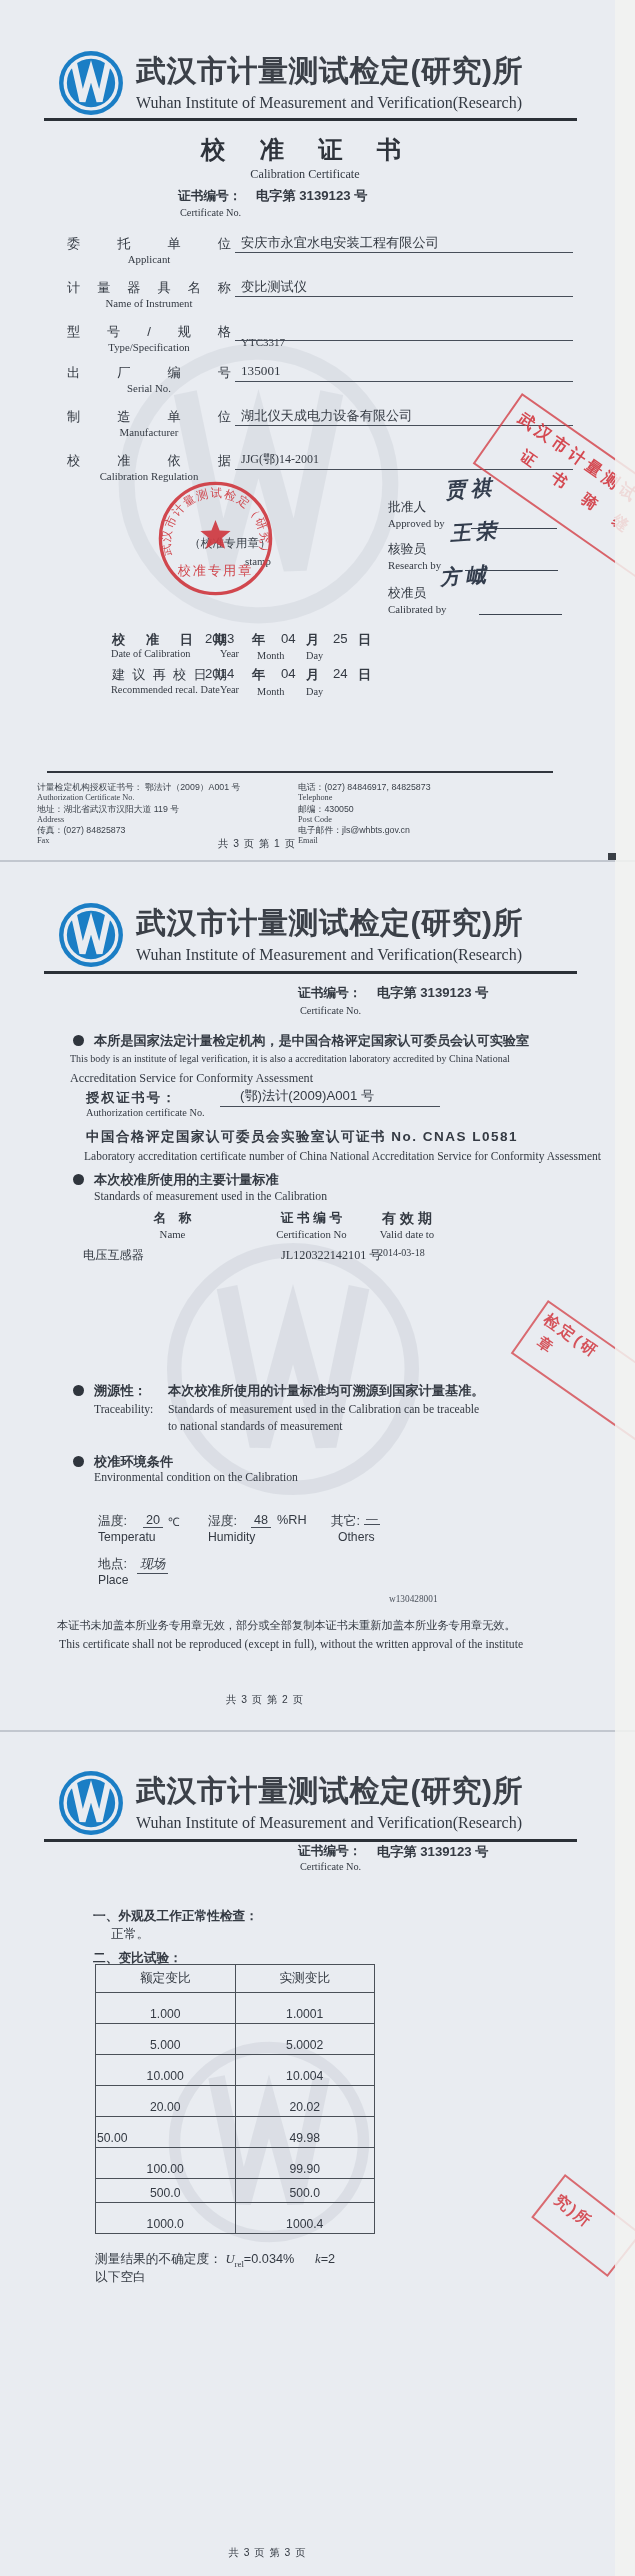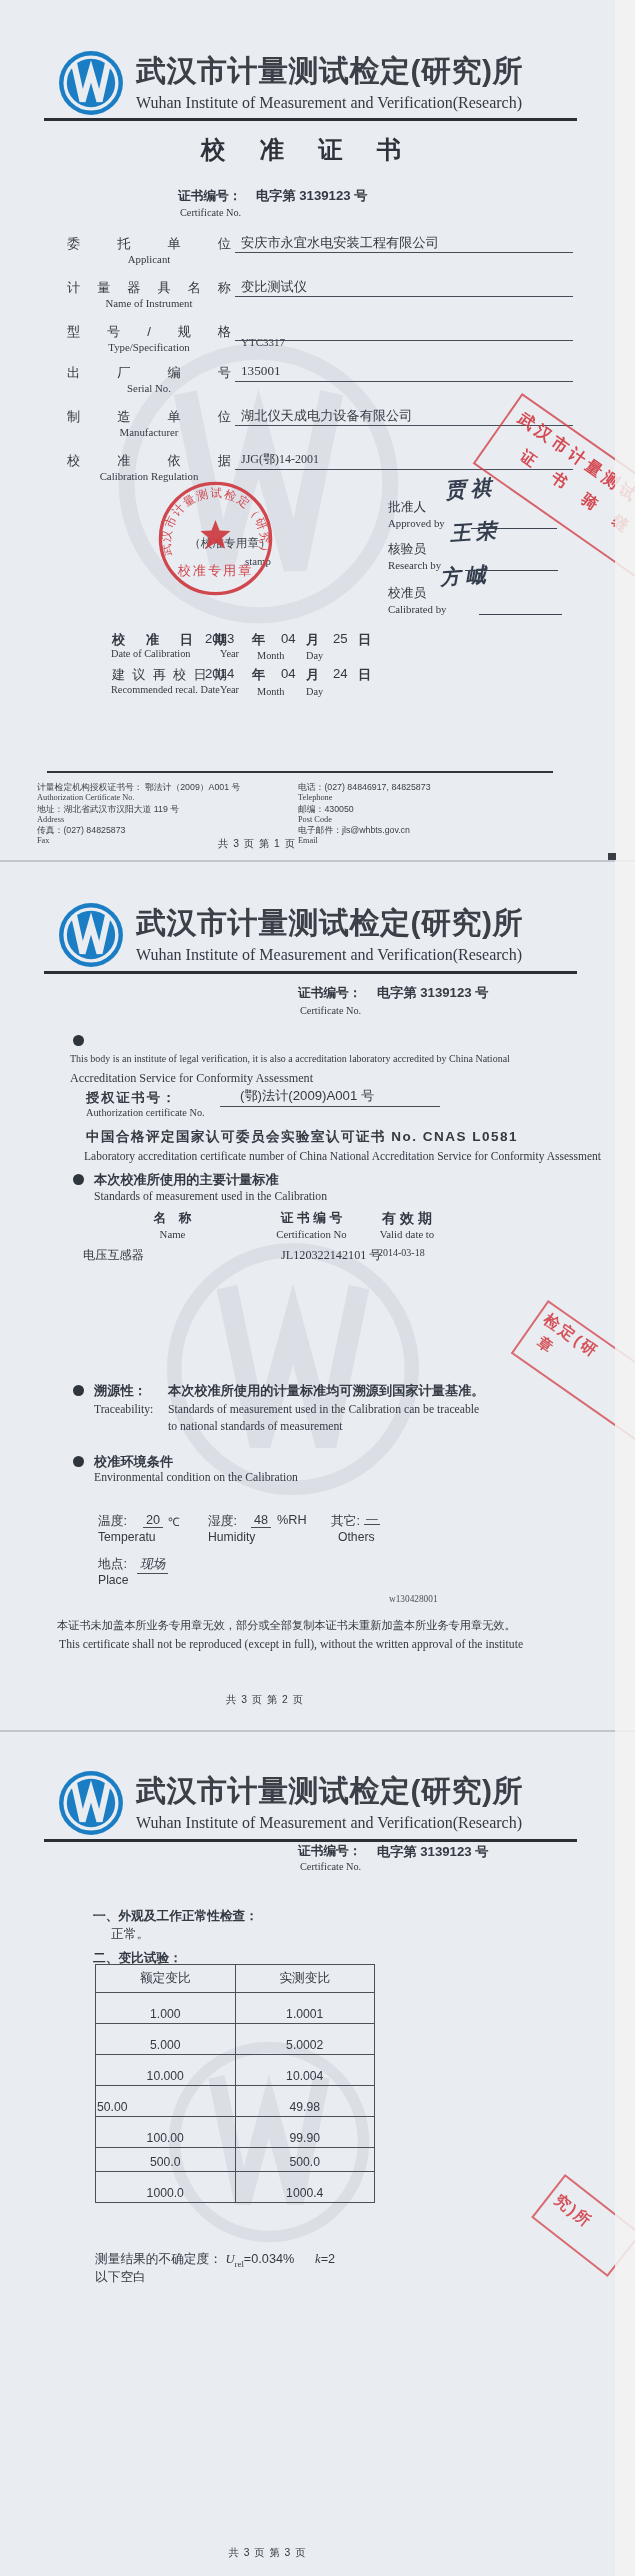--- a/index.html
+++ b/index.html
@@ -48,20 +48,21 @@
       </svg>
 
     <svg class="a" style="left:57px;top:49px;color:#1b7ec5" width="68" height="68" viewBox="0 0 70 70">
         <use href="#logo-solid"></use>
       </svg>
     <div class="a nowrap" style="left:136px;top:51px;font-size:30px;font-weight:600;letter-spacing:0.5px;color:#3b4048;">武汉市计量测试检定(研究)所</div>
     <div class="a en nowrap" style="left:136px;top:94px;font-size:16px;">Wuhan Institute of Measurement and Verification(Research)</div>
     <div class="a rule" style="left:44px;top:118px;width:533px;"></div>
 
     <div class="a nowrap" style="left:0;top:134px;width:616px;text-align:center;font-size:24.4px;font-weight:700;letter-spacing:13.7px;color:#2e333b;">校  准  证  书</div>
+    <div class="a en nowrap" style="left:0;top:167px;width:610px;text-align:center;font-size:12.2px;">Calibration Certificate</div>
 
     <span class="a cert-lbl" style="left:178px;top:188px;">证书编号：</span>
     <span class="a" style="left:256px;top:187px;font-size:13.2px;font-weight:600;">电字第 3139123 号</span>
     <span class="a en" style="left:180px;top:207px;font-size:10.3px;">Certificate No.</span>
 
     <div class="a jl" style="left:67px;top:235px;width:164px;font-size:13.2px;">委托单位</div>
     <div class="a en" style="left:67px;top:253px;width:164px;text-align:center;font-size:10.8px;">Applicant</div>
     <div class="a nowrap" style="left:241px;top:234px;font-size:13.2px;">安庆市永宜水电安装工程有限公司</div>
     <div class="a ul" style="left:235px;top:235px;width:338px;height:16.6px;"></div>
 
@@ -172,20 +173,21 @@
       </svg>
     <div class="a nowrap" style="left:136px;top:41px;font-size:30px;font-weight:600;letter-spacing:0.5px;color:#3b4048;">武汉市计量测试检定(研究)所</div>
     <div class="a en nowrap" style="left:136px;top:84px;font-size:16px;">Wuhan Institute of Measurement and Verification(Research)</div>
     <div class="a rule" style="left:44px;top:109px;width:533px;"></div>
 
     <span class="a cert-lbl" style="left:298px;top:123px;">证书编号：</span>
     <span class="a" style="left:377px;top:122px;font-size:13.2px;font-weight:600;">电字第 3139123 号</span>
     <span class="a en" style="left:300px;top:143px;font-size:10.3px;">Certificate No.</span>
 
     <div class="a dot" style="left:73px;top:173px;"></div>
+    <div class="a nowrap b" style="left:94px;top:170px;font-size:13.2px;">本所是国家法定计量检定机构，是中国合格评定国家认可委员会认可实验室</div>
     <div class="a en nowrap" style="left:70px;top:191px;font-size:10px;">This body is an institute of legal verification, it is also a accreditation laboratory accredited by China National</div>
     <div class="a en nowrap" style="left:70px;top:209px;font-size:12.2px;">Accreditation Service for Conformity Assessment</div>
 
     <span class="a b" style="left:86px;top:227px;font-size:13.2px;letter-spacing:2px;">授权证书号：</span>
     <span class="a nowrap" style="left:240px;top:225px;font-size:13.2px;">(鄂)法计(2009)A001 号</span>
     <div class="a ul" style="left:220px;top:227px;width:220px;height:16.6px;"></div>
     <div class="a en" style="left:86px;top:245px;font-size:10.3px;">Authorization certificate No.</div>
 
     <div class="a nowrap b" style="left:86px;top:266px;font-size:13.5px;letter-spacing:1.5px;">中国合格评定国家认可委员会实验室认可证书 No. CNAS L0581</div>
     <div class="a en nowrap" style="left:84px;top:288px;font-size:11.5px;">Laboratory accreditation certificate number of China National Accreditation Service for Conformity Assessment</div>
@@ -278,20 +280,24 @@
           </tr>
       <tr style="height:31px;">
             <td style="text-align:center;vertical-align:bottom;padding-bottom:2px;">5.000</td>
             <td style="text-align:center;vertical-align:bottom;padding-bottom:2px;">5.0002</td>
           </tr>
       <tr style="height:31px;">
             <td style="text-align:center;vertical-align:bottom;padding-bottom:2px;">10.000</td>
             <td style="text-align:center;vertical-align:bottom;padding-bottom:2px;">10.004</td>
           </tr>
       <tr style="height:31px;">
+            <td style="text-align:center;vertical-align:bottom;padding-bottom:2px;">20.00</td>
+            <td style="text-align:center;vertical-align:bottom;padding-bottom:2px;">20.02</td>
+          </tr>
+      <tr style="height:31px;">
             <td style="vertical-align:bottom;padding-bottom:2px;">50.00</td>
             <td style="text-align:center;vertical-align:bottom;padding-bottom:2px;">49.98</td>
           </tr>
       <tr style="height:31px;">
             <td style="text-align:center;vertical-align:bottom;padding-bottom:2px;">100.00</td>
             <td style="text-align:center;vertical-align:bottom;padding-bottom:2px;">99.90</td>
           </tr>
       <tr style="height:24px;">
             <td style="text-align:center;vertical-align:bottom;padding-bottom:2px;">500.0</td>
             <td style="text-align:center;vertical-align:bottom;padding-bottom:2px;">500.0</td>

